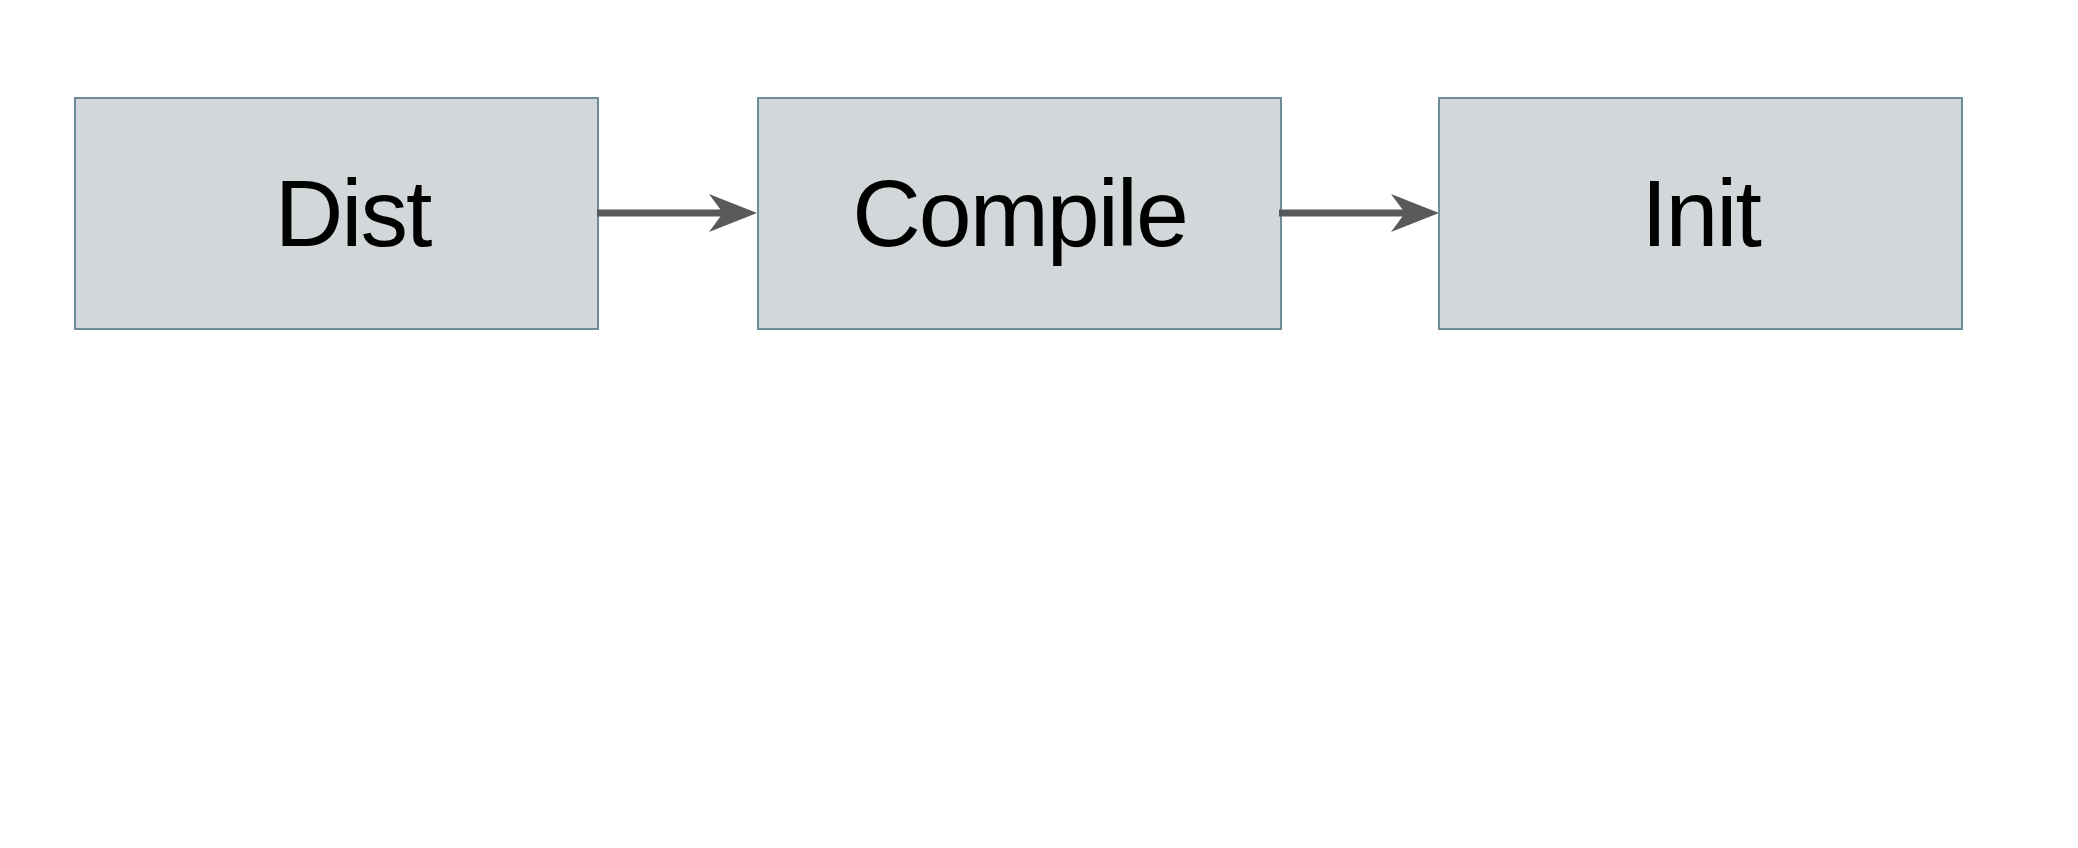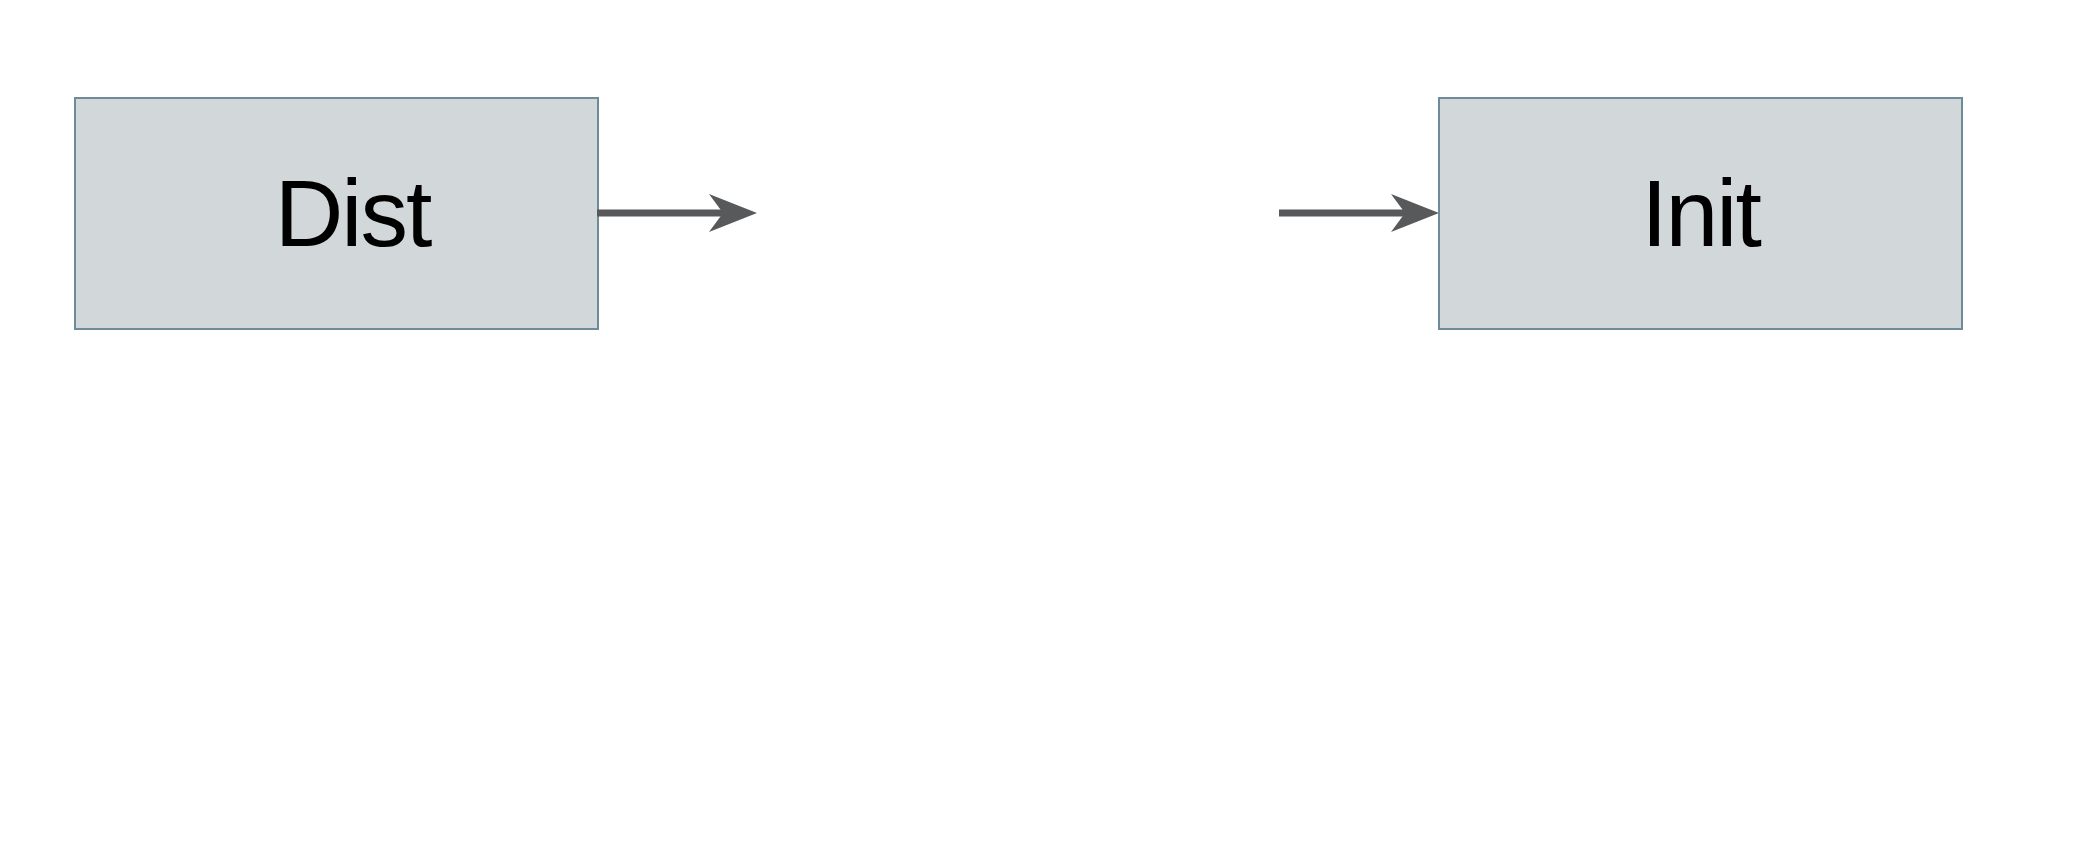--- a/index.html
+++ b/index.html
@@ -54,20 +54,23 @@
 
   <div class="node node--dist">
     <span class="label">Dist</span>
   </div>
 
   <svg class="edge edge--1" viewBox="0 0 160 44" aria-hidden="true">
     <line x1="0" y1="22" x2="127" y2="22"></line>
     <polygon points="160,22 112,3 126,22 112,41"></polygon>
   </svg>
 
+  <div class="node node--compile">
+    <span class="label">Compile</span>
+  </div>
 
   <svg class="edge edge--2" viewBox="0 0 160 44" aria-hidden="true">
     <line x1="0" y1="22" x2="127" y2="22"></line>
     <polygon points="160,22 112,3 126,22 112,41"></polygon>
   </svg>
 
   <div class="node node--init">
     <span class="label">Init</span>
   </div>
 

